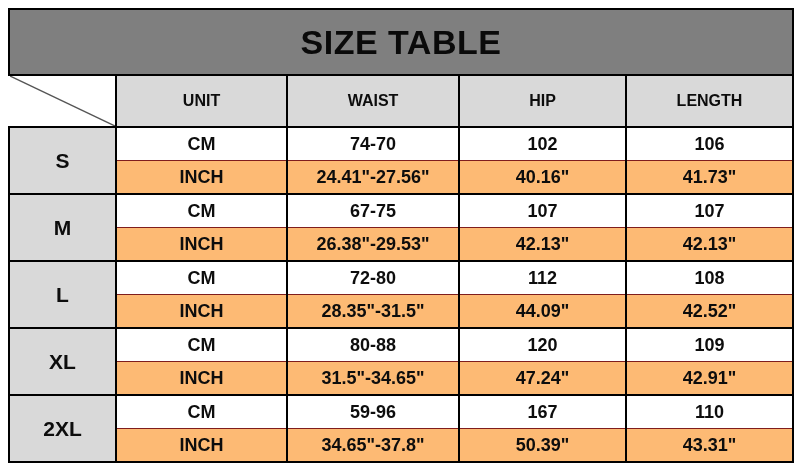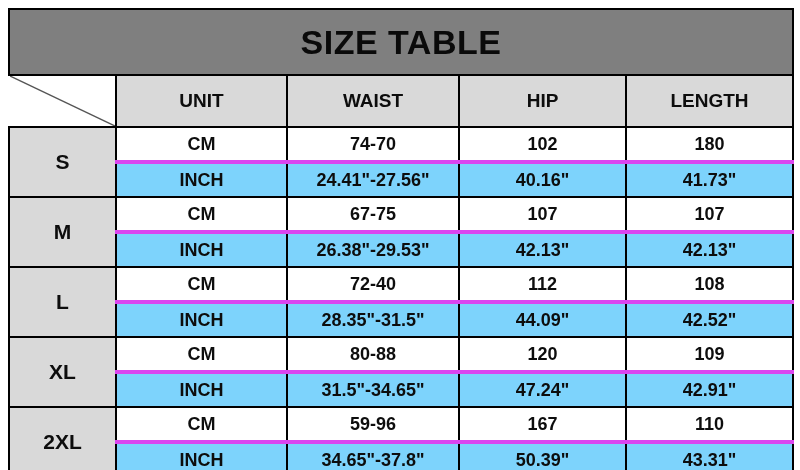--- a/index.html
+++ b/index.html
@@ -36,45 +36,45 @@
   tr.banner-row td {
     background: #7f7f7f;
     height: 64px;
     font-size: 34px;
     letter-spacing: 0.5px;
     color: #0a0a0a;
   }
   tr.header-row td {
     background: #d9d9d9;
     height: 50px;
-    font-size: 19px;
+    font-size: 16px;
   }
   tr.header-row td.diag {
     background: #ffffff;
     border-left: 2px solid #ffffff; 
     position: relative;
     padding: 0;
   }
   td.diag svg {
     position: absolute;
     top: 0; left: 0;
     width: 100%; height: 100%;
     display: block;
   }
   tr.cm-row td {
     background: #ffffff;
     height: 32px;
     font-size: 18px;
     border-bottom: 1px solid #7f1d1d; 
   }
   tr.inch-row td {
-    background: #7dd3fc;
+    background: #fdba74;
     height: 32px;
     font-size: 18px;
-    border-top: 4px solid #d946ef;
+    border-top: 1px solid #d946ef;
   }
   table.size-table td.size-cell {
     background: #d9d9d9;
     font-size: 21px;
     border-bottom: 2px solid #000000; 
     border-top: 2px solid #000000;
   }
 </style>
 </head>
 <body>
@@ -103,21 +103,21 @@
         <td>WAIST</td>
         <td>HIP</td>
         <td>LENGTH</td>
       </tr>
 
       <tr class="cm-row">
         <td class="size-cell" rowspan="2">S</td>
         <td>CM</td>
         <td>74-70</td>
         <td>102</td>
-        <td>180</td>
+        <td>106</td>
       </tr>
       <tr class="inch-row">
         <td>INCH</td>
         <td>24.41"-27.56"</td>
         <td>40.16"</td>
         <td>41.73"</td>
       </tr>
 
       <tr class="cm-row">
         <td class="size-cell" rowspan="2">M</td>
@@ -129,21 +129,21 @@
       <tr class="inch-row">
         <td>INCH</td>
         <td>26.38"-29.53"</td>
         <td>42.13"</td>
         <td>42.13"</td>
       </tr>
 
       <tr class="cm-row">
         <td class="size-cell" rowspan="2">L</td>
         <td>CM</td>
-        <td>72-40</td>
+        <td>72-80</td>
         <td>112</td>
         <td>108</td>
       </tr>
       <tr class="inch-row">
         <td>INCH</td>
         <td>28.35"-31.5"</td>
         <td>44.09"</td>
         <td>42.52"</td>
       </tr>
 

